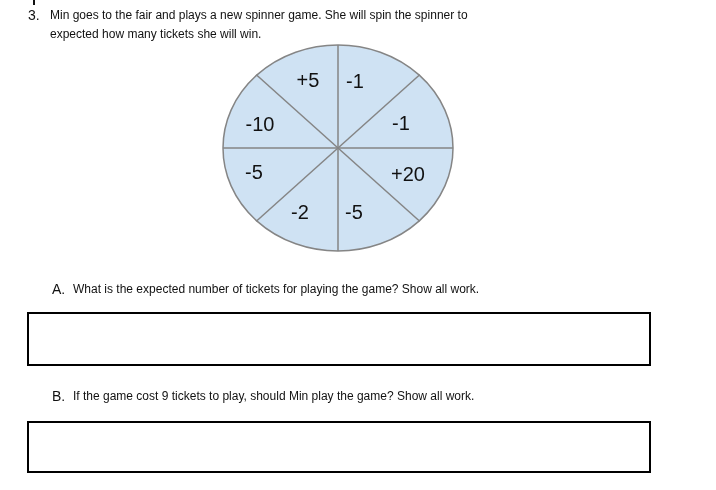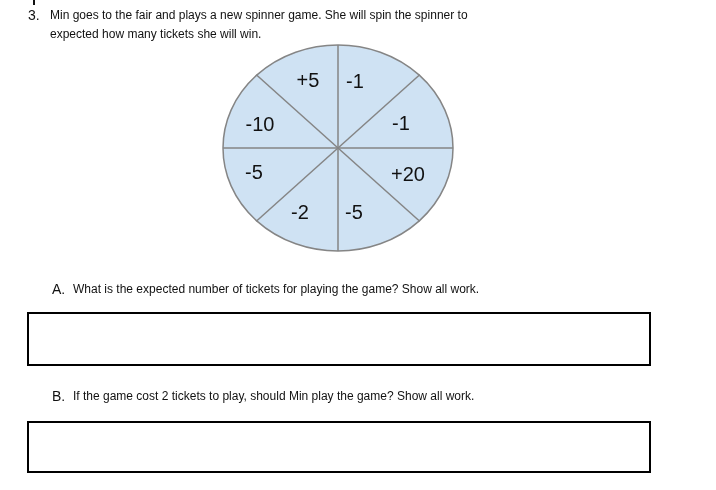--- a/index.html
+++ b/index.html
@@ -88,16 +88,16 @@
       <text class="spinner-label" x="78" y="175" text-anchor="middle">-2</text>
       <text class="spinner-label" x="132" y="175" text-anchor="middle">-5</text>
     </svg>
   </div>
 
   <div class="part-label part-a-label">A.</div>
   <div class="part-text part-a-text">What is the expected number of tickets for playing the game? Show all work.</div>
   <div class="answer-box answer-box-a"></div>
 
   <div class="part-label part-b-label">B.</div>
-  <div class="part-text part-b-text">If the game cost 2 tickets to play, should Min play the game? Show all work.</div>
+  <div class="part-text part-b-text">If the game cost 9 tickets to play, should Min play the game? Show all work.</div>
   <div class="answer-box answer-box-b"></div>
 
 </div>
 
 </body></html>

